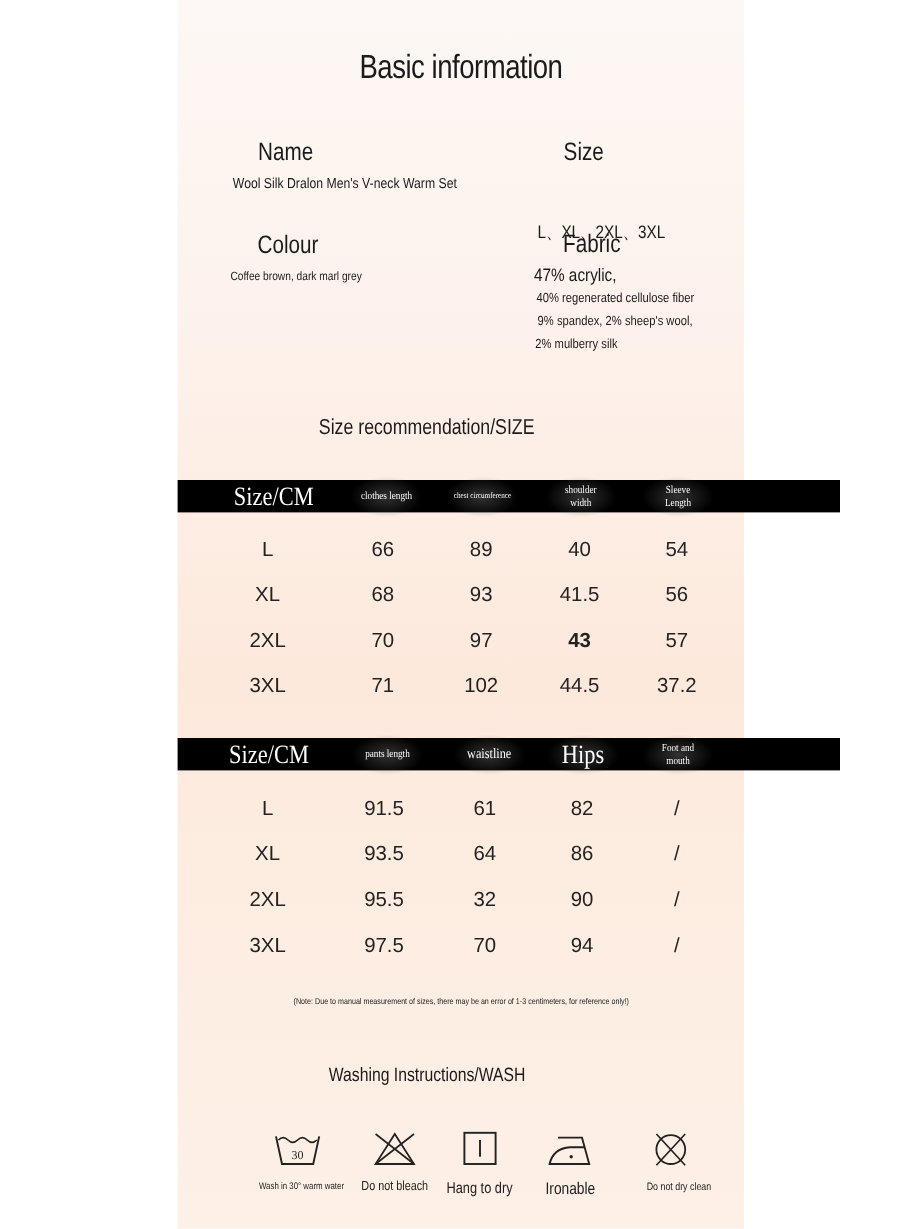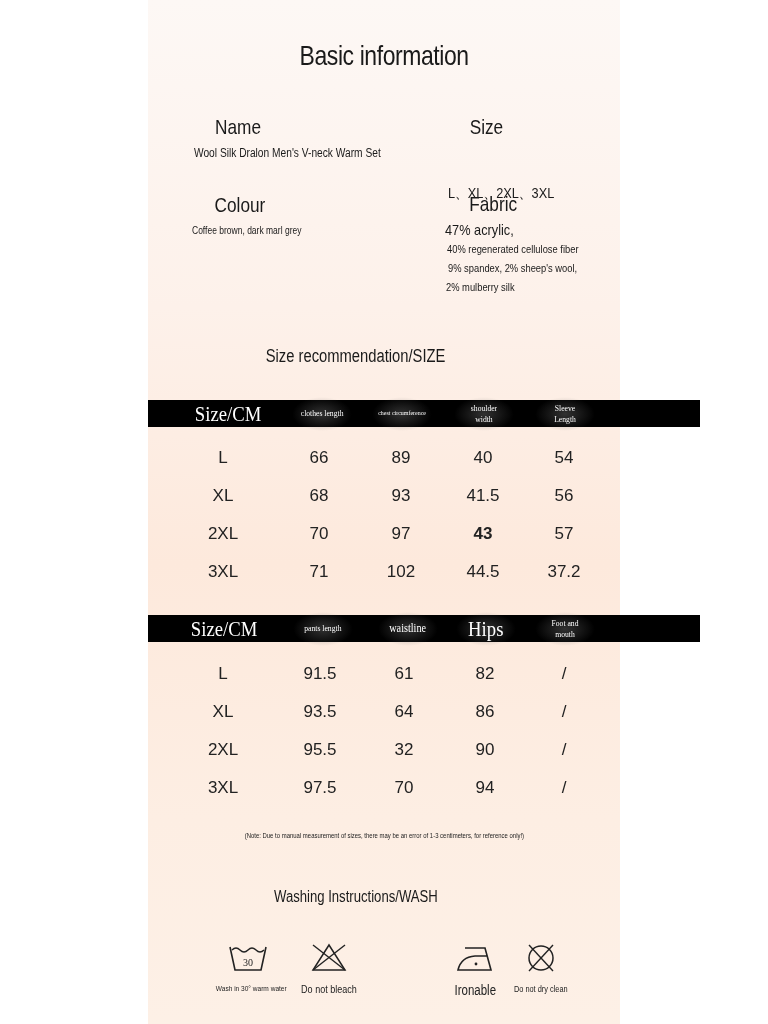--- a/index.html
+++ b/index.html
@@ -182,30 +182,37 @@
 
   <div class="wash" style="left:141px;">
     <svg width="40" height="30" viewBox="0 0 40 30">
       <path d="M20 3 L36 28 L4 28 Z" fill="none" stroke="#222" stroke-width="1.5"></path>
       <line x1="4" y1="3" x2="36" y2="28" stroke="#222" stroke-width="1.4"></line>
       <line x1="36" y1="3" x2="4" y2="28" stroke="#222" stroke-width="1.4"></line>
     </svg>
     <div class="lbl" style="font-size:11px; margin-top:11px;"><span>Do not bleach</span></div>
   </div>
 
+  <div class="wash" style="left:212px;">
+    <svg width="32" height="30" viewBox="0 0 32 30">
+      <rect x="3" y="2" width="26" height="26" fill="none" stroke="#222" stroke-width="1.6"></rect>
+      <line x1="16" y1="8" x2="16" y2="22" stroke="#222" stroke-width="1.6"></line>
+    </svg>
+    <div class="lbl" style="font-size:13px; margin-top:10px;"><span>Hang to dry</span></div>
+  </div>
 
   <div class="wash" style="left:287px;">
     <svg width="40" height="30" viewBox="0 0 40 30">
       <path d="M10 6 L30 6 L36 28 L3 28 Q6 15 20 14 L32 14" fill="none" stroke="#222" stroke-width="1.6"></path>
       <circle cx="21" cy="22" r="1.4" fill="#222"></circle>
     </svg>
     <div class="lbl" style="font-size:14px; margin-top:10px;"><span>Ironable</span></div>
   </div>
 
-  <div class="wash" style="left:353px;">
+  <div class="wash" style="left:371px;text-align:right;">
     <svg width="34" height="32" viewBox="0 0 34 32">
       <circle cx="17" cy="16" r="12" fill="none" stroke="#222" stroke-width="1.5"></circle>
       <line x1="5" y1="3" x2="29" y2="29" stroke="#222" stroke-width="1.4"></line>
       <line x1="29" y1="3" x2="5" y2="29" stroke="#222" stroke-width="1.4"></line>
     </svg>
     <div class="lbl" style="font-size:9px; margin-top:10px;"><span>Do not dry clean</span></div>
   </div>
 
 </div>
 

